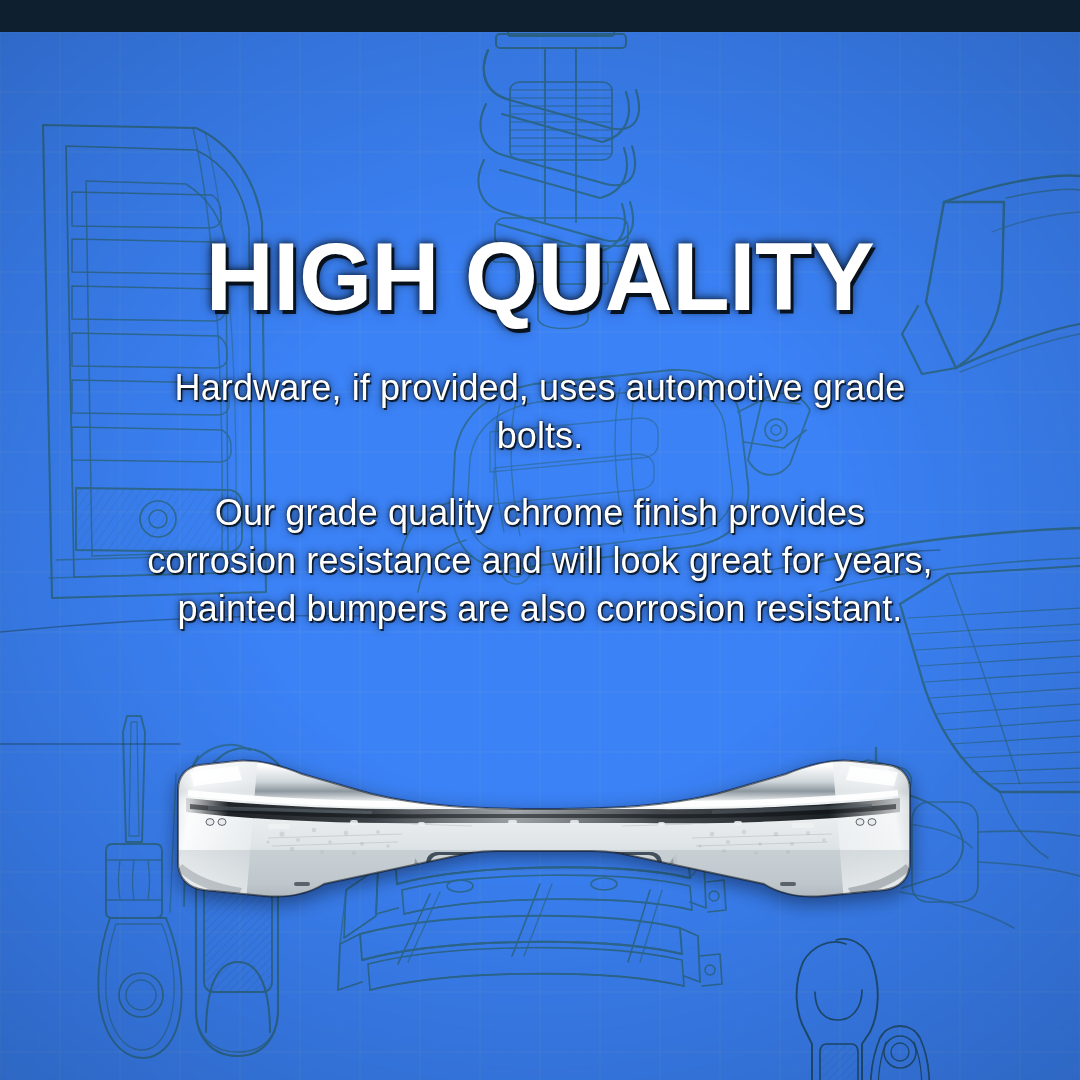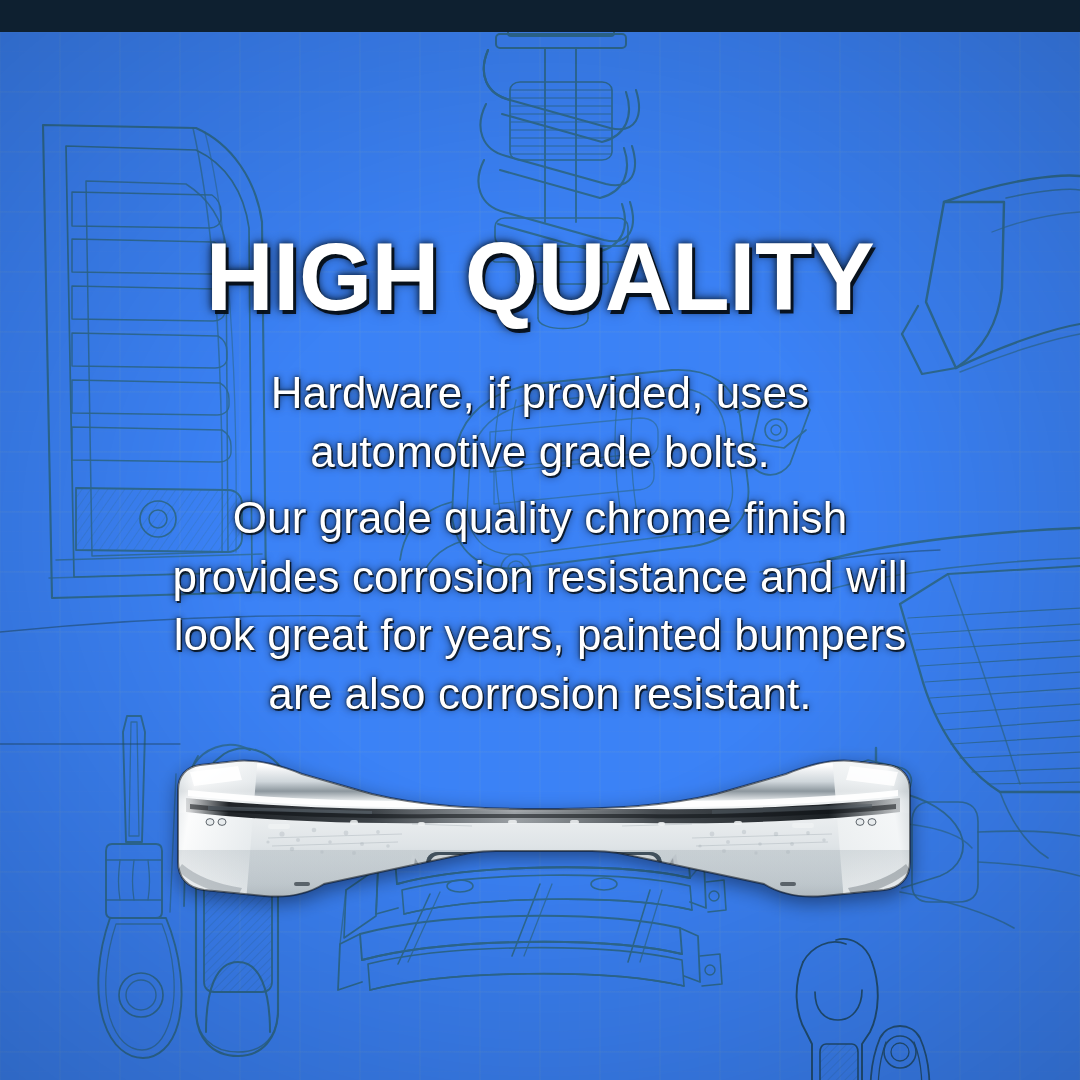--- a/index.html
+++ b/index.html
@@ -74,21 +74,21 @@
     transform: scaleX(0.97);
   }
   .para {
     position: absolute;
     left: 50%;
     transform: translateX(-50%);
     margin: 0;
     color: #ffffff;
     font-family: "Liberation Sans Narrow", "Liberation Sans", sans-serif;
     font-weight: normal;
-    font-size: 44px;
+    font-size: 36px;
     line-height: 1.33;
     letter-spacing: 0.1px;
     text-shadow:
       0 0 3px rgba(6,14,20,0.95),
       1.5px 2px 0 rgba(6,14,20,0.8),
       0 0 9px rgba(6,14,20,0.75);
   }
   .para-1 { top: 332px; width: 740px; }
   .para-2 { top: 457px; width: 790px; }
 

